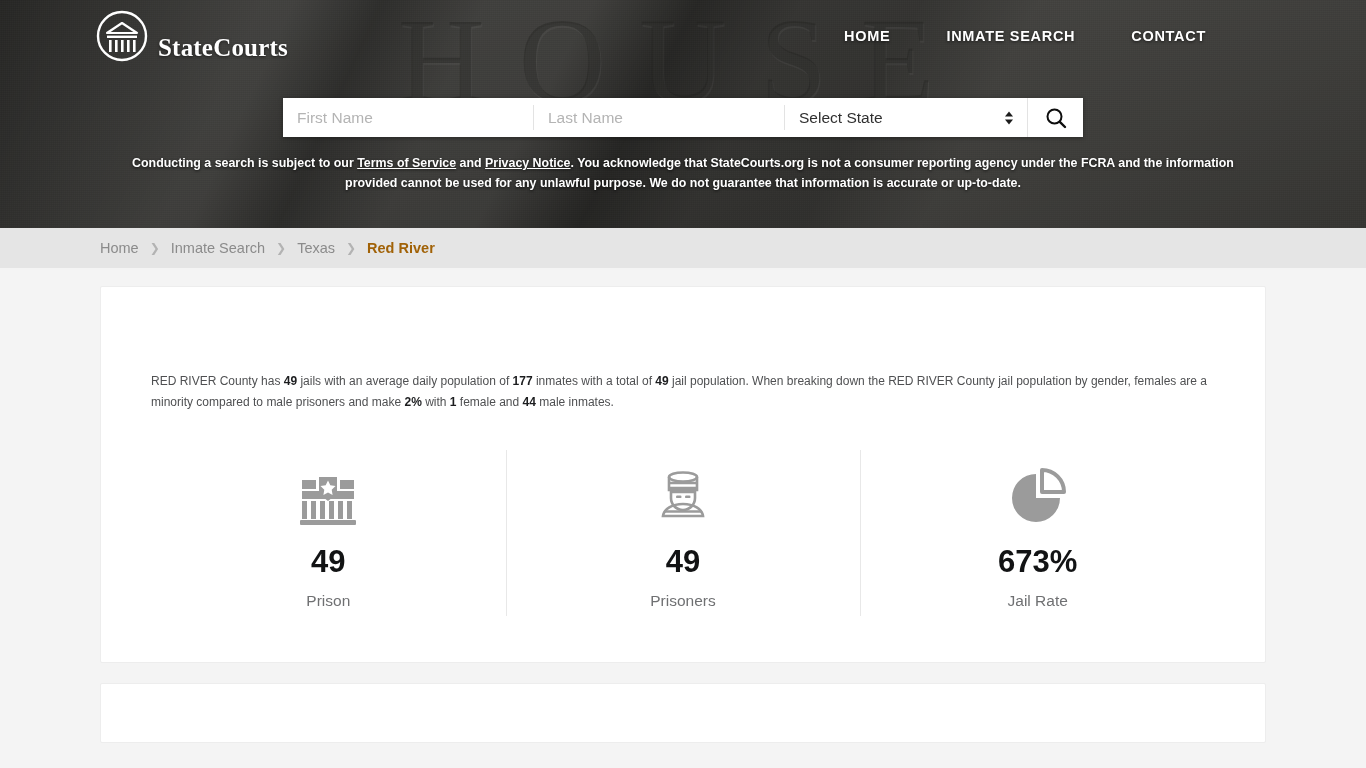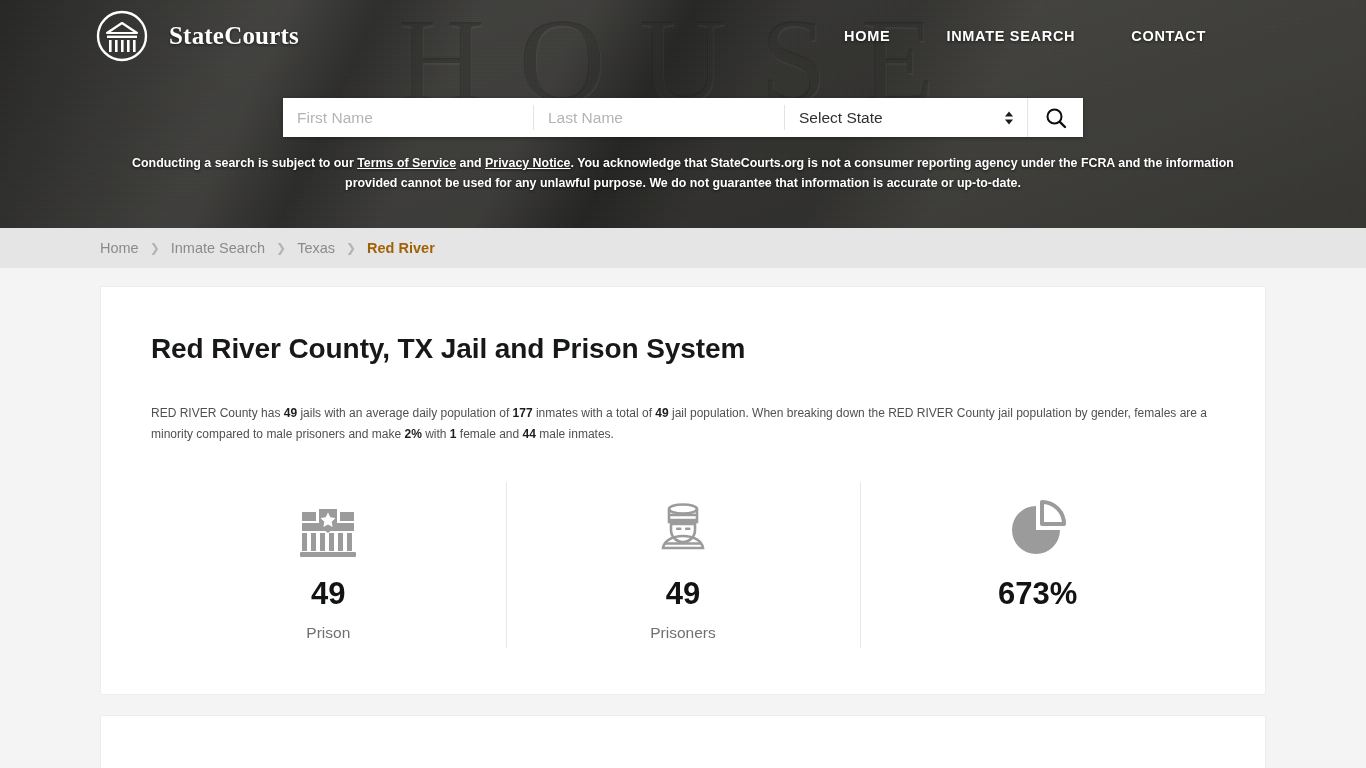--- a/index.html
+++ b/index.html
@@ -56,21 +56,21 @@
     background: rgba(40,40,38,0.34);
   }
   .hero-inner { position: relative; z-index: 5; }
 
   .topbar {
     height: 72px;
     display: flex;
     align-items: center;
     padding: 0 160px 0 96px;
   }
-  .brand { display: flex; align-items: center; gap: 21px; }
+  .brand { display: flex; align-items: flex-end; gap: 10px; }
   .brand-mark { width: 52px; height: 52px; display: block; }
   .brand-name {
     color: #fff;
     font-family: "Liberation Serif", serif;
     font-weight: 700;
     font-size: 25px;
     letter-spacing: .2px;
     text-shadow: 0 1px 3px rgba(0,0,0,.55);
   }
   .mainnav { margin-left: auto; display: flex; gap: 56px; }
@@ -297,21 +297,20 @@
     <a href="#">Inmate Search</a>
     <span class="sepc">❯</span>
     <a href="#">Texas</a>
     <span class="sepc">❯</span>
     <span class="current">Red River</span>
   </div>
 </div>
 
 <div class="page">
   <div class="card card-a">
-    <h2 class="h1">Red River County, TX Jail and Prison System</h2>
 
     <p class="body-copy"><span>RED RIVER County has </span><b>49</b><span> jails with an average daily population of </span><b>177</b><span> inmates with a total of </span><b>49</b><span> jail population. When breaking down the RED RIVER County jail population by gender, females are a minority compared to male prisoners and make </span><b>2%</b><span> with </span><b>1</b><span> female and </span><b>44</b><span> male inmates.</span></p>
 
     <div class="stats">
 
       <div class="stat">
         <div class="stat-icon">
           <svg width="62" height="66" viewBox="0 0 62 66">
             <g fill="#9b9b9b">
               <path d="M22 15 h18 v17 l-9 7 -9 -7 Z"></path>
@@ -355,20 +354,21 @@
       </div>
 
       <div class="stat">
         <div class="stat-icon">
           <svg width="66" height="66" viewBox="0 0 66 66">
             <path d="M31 12 A24 24 0 1 0 55 36 H31 Z" fill="#9b9b9b"></path>
             <path d="M37 8 A22 22 0 0 1 59 30 H37 Z" fill="none" stroke="#9b9b9b" stroke-width="4" stroke-linejoin="round"></path>
           </svg>
         </div>
         <div class="stat-value">673%</div>
+        <div class="stat-label">Jail Rate</div>
       </div>
 
     </div>
   </div>
 
   <div class="card-gap"></div>
   <div class="card card-b"></div>
 </div>
 
 </body></html>

